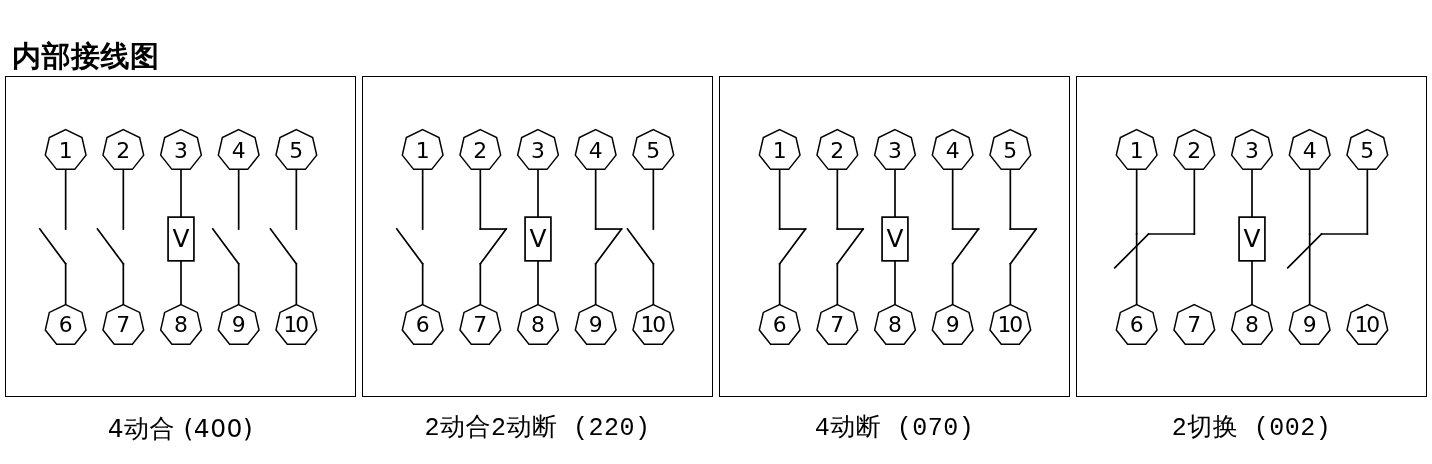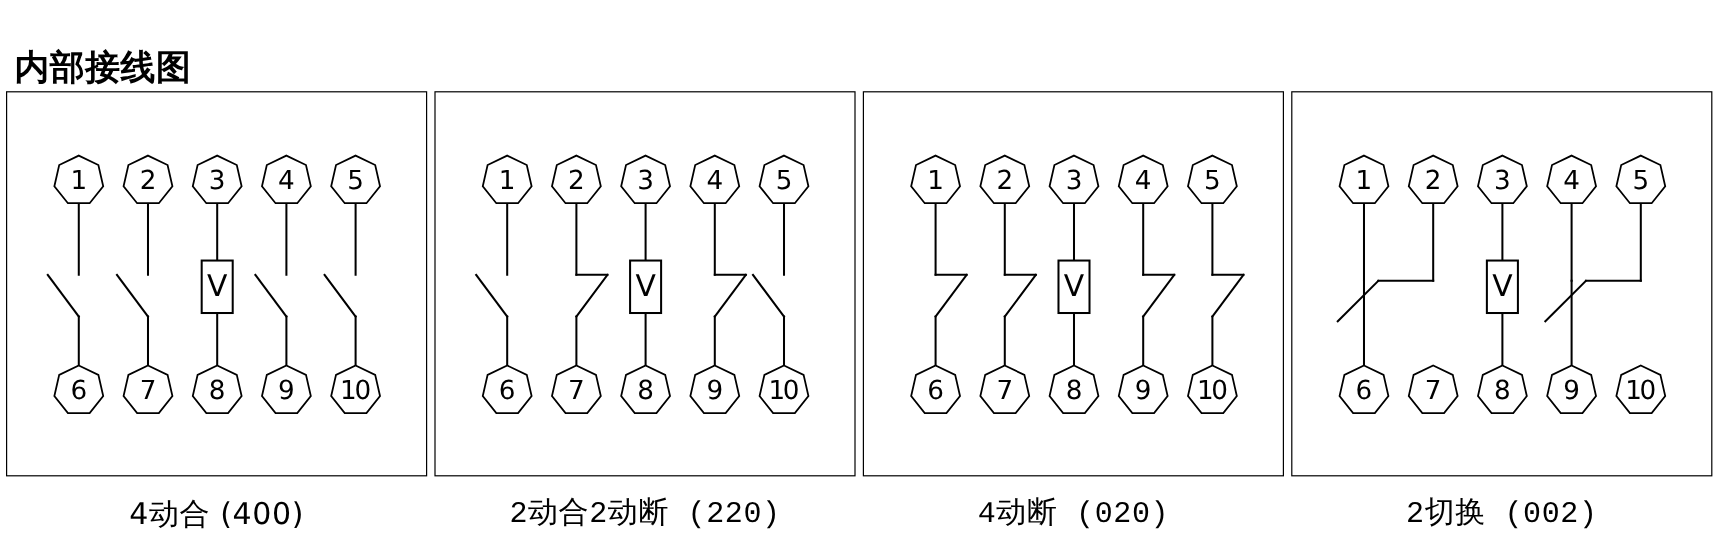--- a/index.html
+++ b/index.html
@@ -335,15 +335,15 @@
           <polygon points="292.00,229.00 308.42,236.91 312.47,254.67 301.11,268.92 282.89,268.92 271.53,254.67 275.58,236.91" fill="#ffffff" stroke="#000000" stroke-width="1.5"></polygon>
           <text x="292" y="251" class="term-num" textLength="26">10</text>
         </g>
       </svg>
     </div>
   </div>
 
 <div class="caption-row">
     <div class="caption" style="width: 351px;">4动合 (400)</div>
     <div class="caption" style="width: 351px;">2动合2动断 (220)</div>
-    <div class="caption" style="width: 351px;">4动断 (020)</div>
+    <div class="caption" style="width: 351px;">4动断 (070)</div>
     <div class="caption" style="width: 351px;">2切换 (002)</div>
   </div>
 
 </body></html>

